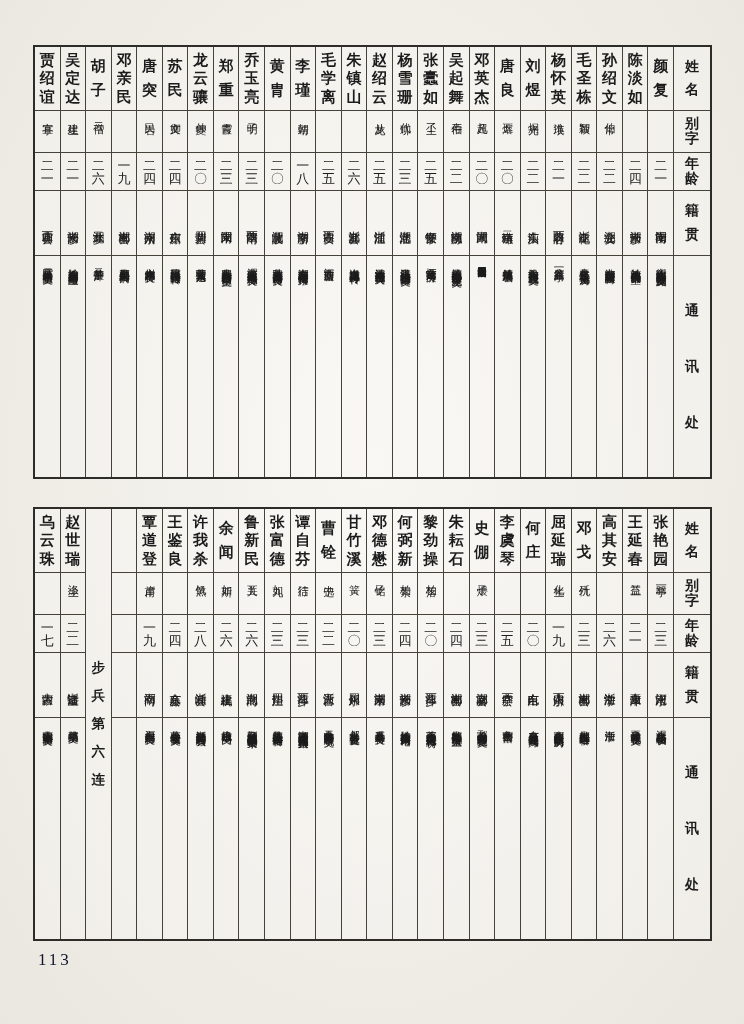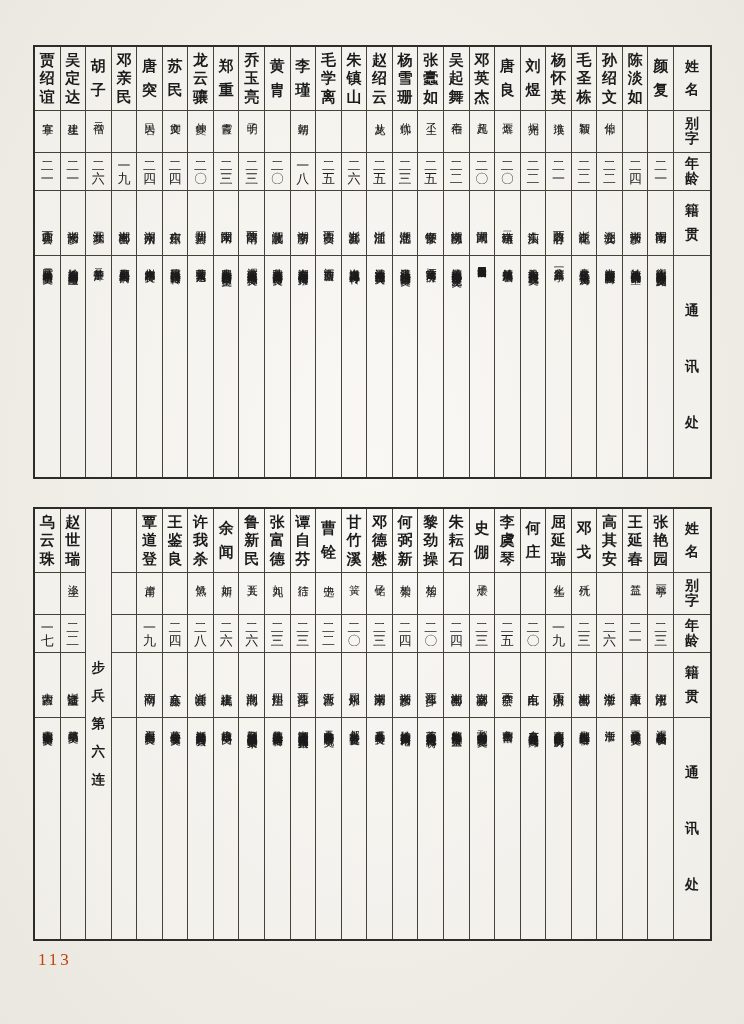--- a/index.html
+++ b/index.html
@@ -42,21 +42,21 @@
 
   
   .header-col .cell{font-weight:bold;font-size:14px;line-height:14px;flex-direction:column;align-items:center;}
   .header-col .c-name,.header-col .c-alias,.header-col .c-age,.header-col .c-native{justify-content:space-evenly;padding:4px 0;}
   .header-col .c-addr{justify-content:center;gap:42px;padding:0;}
 
   
   .sep-cell{flex:1;display:flex;flex-direction:column;align-items:center;justify-content:center;gap:14px;
             font-size:13.5px;font-weight:bold;line-height:14px;}
 
-  .pageno{position:absolute;left:38px;top:950px;font-size:17px;letter-spacing:3px;color:#c2410c;}
+  .pageno{position:absolute;left:38px;top:950px;font-size:17px;letter-spacing:3px;color:#0f172a;}
 
   
   body::before{content:"";position:absolute;inset:0;pointer-events:none;
     background:radial-gradient(ellipse at 50% 45%, rgba(255,255,255,0.35), rgba(190,185,172,0.18));}
 </style>
 </head>
 <body>
 
 <div class="page">
   <div id="roster-top" class="roster">

